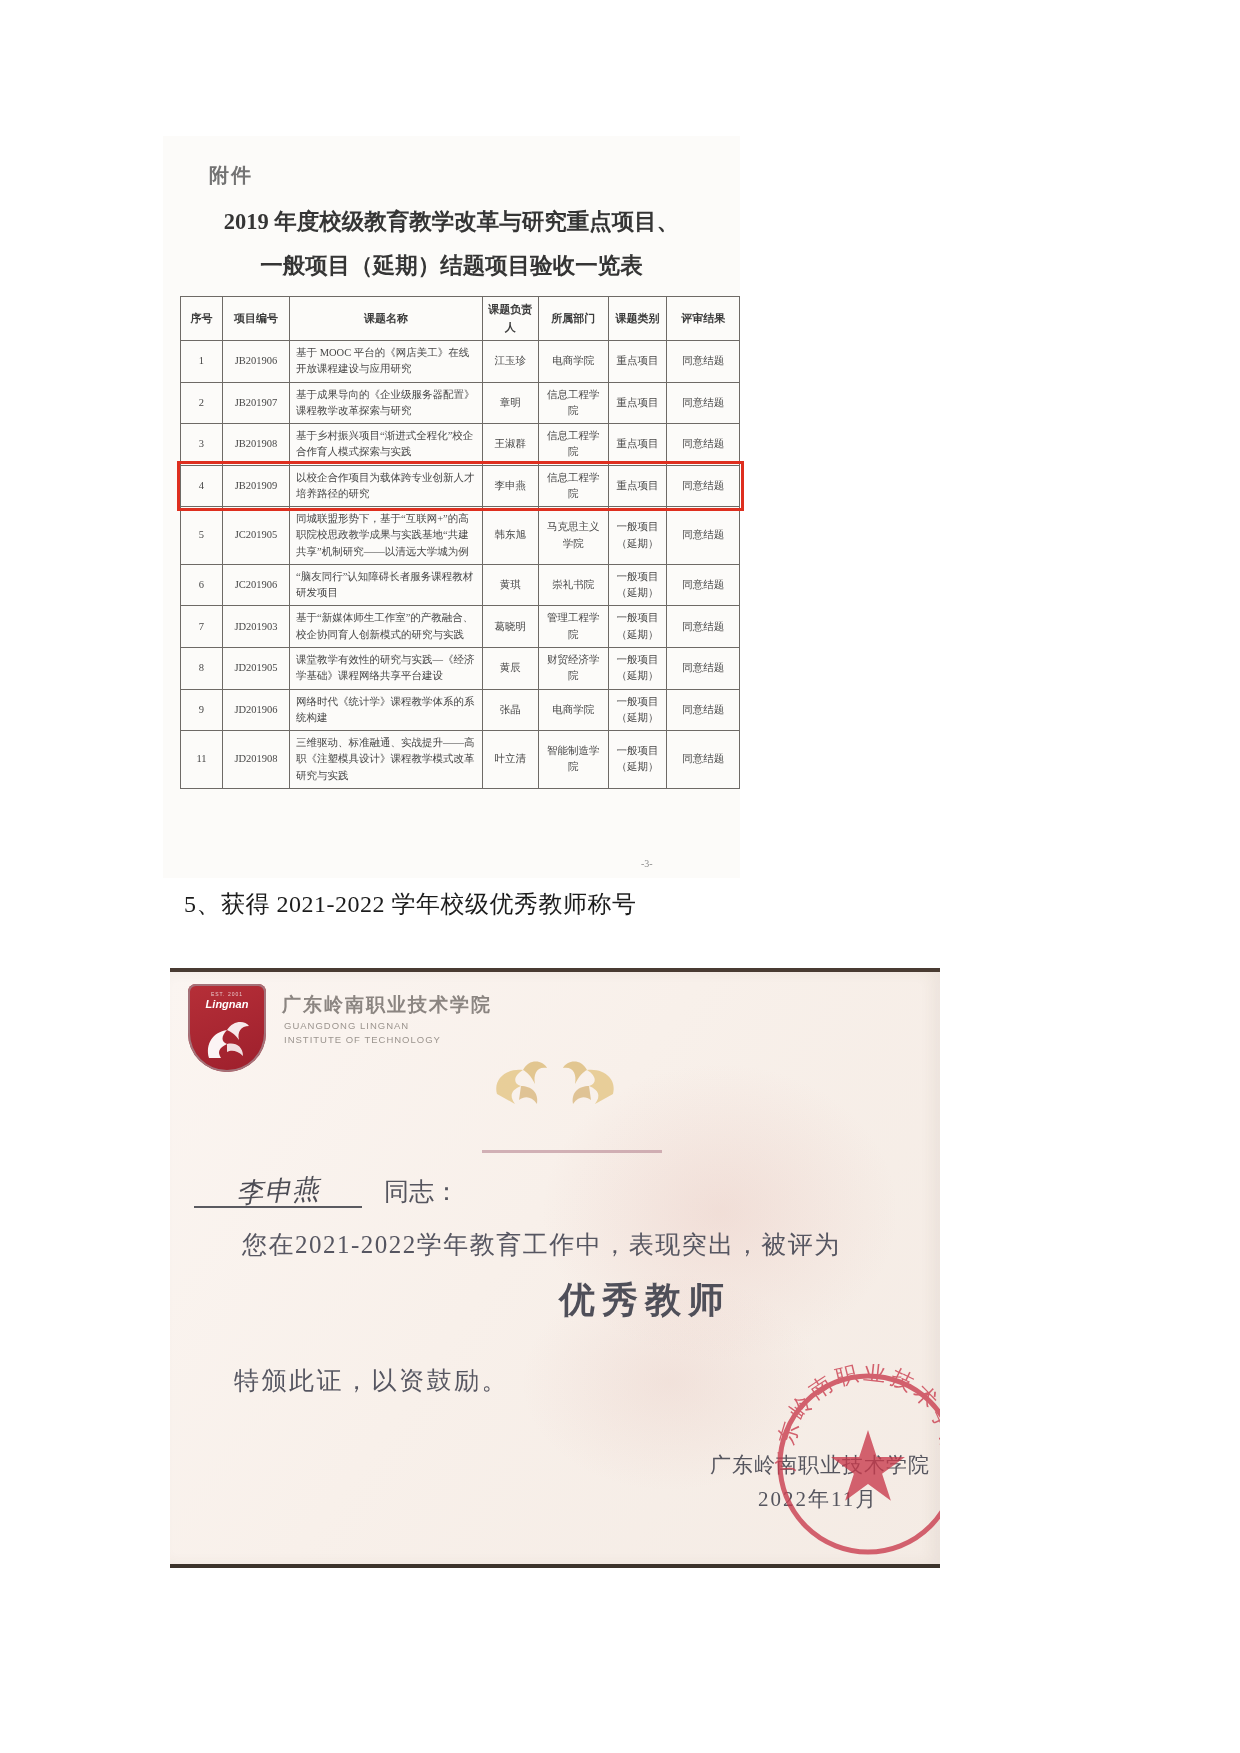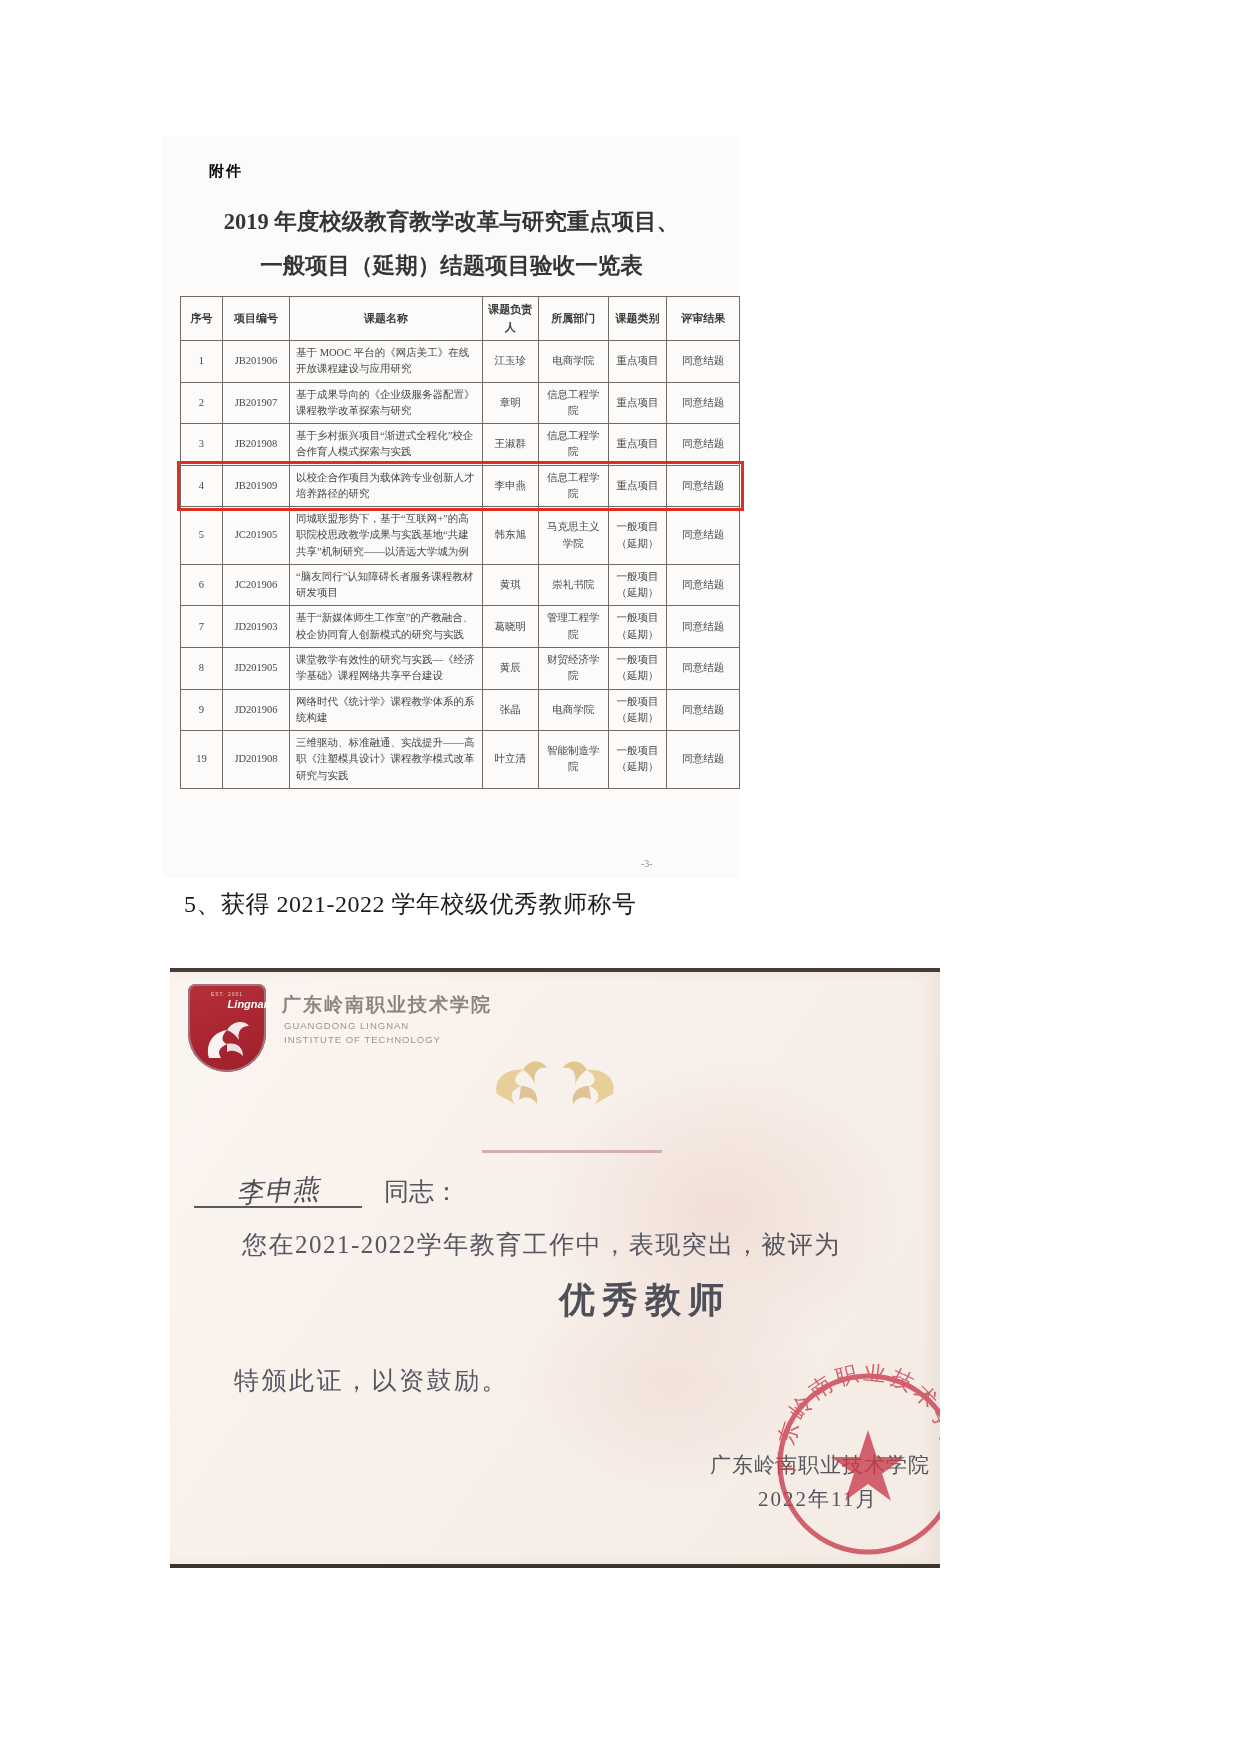--- a/index.html
+++ b/index.html
@@ -3,21 +3,21 @@
 <meta charset="utf-8">
 <style>
   * { margin:0; padding:0; box-sizing:border-box; }
   html,body { width:1240px; height:1753px; background:#ffffff; position:relative;
               font-family:"Liberation Serif", serif; }
 
   
   .scan1 { position:absolute; left:163px; top:136px; width:577px; height:742px;
            background:#fcfbf9; }
   .attachment { position:absolute; left:46px; top:26px; font-weight:bold;
-                font-size:15px; color:#000000; letter-spacing:2px; }
+                font-size:20px; color:#737373; letter-spacing:2px; }
   .doc-title { position:absolute; top:64px; left:0; width:100%; text-align:center;
                font-weight:bold; font-size:22.5px; color:#353535; line-height:1.95; }
   .proj-table { position:absolute; left:17px; top:160px; width:560px;
                 border-collapse:collapse; table-layout:fixed;
                 font-size:10.5px; color:#474747; }
   .proj-table th, .proj-table td { border:1px solid #6e6a66; padding:4px 3px;
                 text-align:center; vertical-align:middle; line-height:1.55;
                 word-break:break-all; }
   .proj-table th { font-weight:bold; font-size:11px; height:44px; color:#3c3c3c; }
   .proj-table td.left { text-align:left; padding-left:6px; }
@@ -38,21 +38,21 @@
   .blotch2 { position:absolute; right:120px; top:300px; width:300px; height:220px;
              background:radial-gradient(ellipse at center, rgba(210,150,140,0.14), rgba(210,150,140,0) 70%); }
 
   .logo-shield { position:absolute; left:18px; top:12px; width:78px; height:88px;
                  background:linear-gradient(160deg,#b62f38,#9d1f2c);
                  border-radius:8px 8px 40px 40px; box-shadow:0 0 0 2px #a4737a inset; }
   .logo-est { position:absolute; top:7px; width:100%; text-align:center; font-size:5px;
               color:#e8c8ca; letter-spacing:1px; font-family:"Liberation Sans",sans-serif; }
   .logo-word { position:absolute; top:14px; width:100%; text-align:center; font-size:11px;
                font-style:italic; font-weight:bold; color:#ffffff;
-               font-family:"Liberation Sans",sans-serif;margin-left:22px; }
+               font-family:"Liberation Sans",sans-serif; }
   .logo-bird { position:absolute; left:11px; top:30px; }
 
   .school-cn { position:absolute; left:112px; top:20px; font-size:19px; font-weight:bold;
                color:#8b8581; letter-spacing:2px;
                font-family:"Liberation Sans",sans-serif; }
   .school-en { position:absolute; left:114px; top:47px; font-size:9.5px; color:#9b948e;
                letter-spacing:1px; line-height:1.45;
                font-family:"Liberation Sans",sans-serif; }
 
   .cert-title-row { position:absolute; top:82px; left:0; width:100%; text-align:center; }
@@ -190,21 +190,21 @@
         <tr>
           <td>9</td>
           <td>JD201906</td>
           <td class="left">网络时代《统计学》课程教学体系的系统构建</td>
           <td>张晶</td>
           <td>电商学院</td>
           <td>一般项目（延期）</td>
           <td>同意结题</td>
         </tr>
         <tr>
-          <td>19</td>
+          <td>11</td>
           <td>JD201908</td>
           <td class="left">三维驱动、标准融通、实战提升——高职《注塑模具设计》课程教学模式改革研究与实践</td>
           <td>叶立清</td>
           <td>智能制造学院</td>
           <td>一般项目（延期）</td>
           <td>同意结题</td>
         </tr>
       </tbody>
   </table>
   <div class="page-num">-3-</div>

